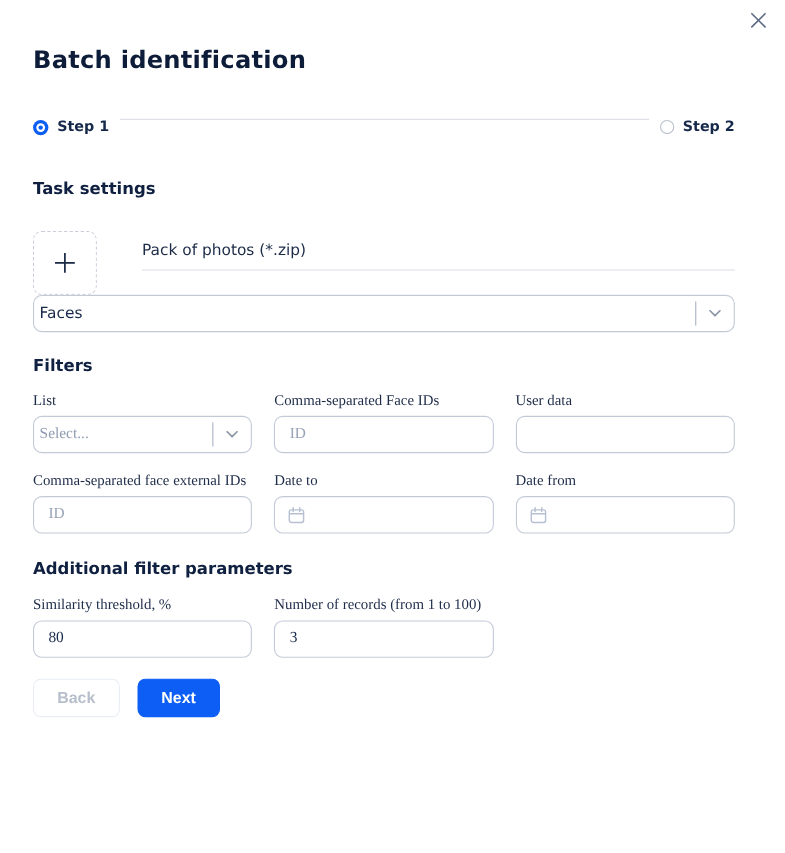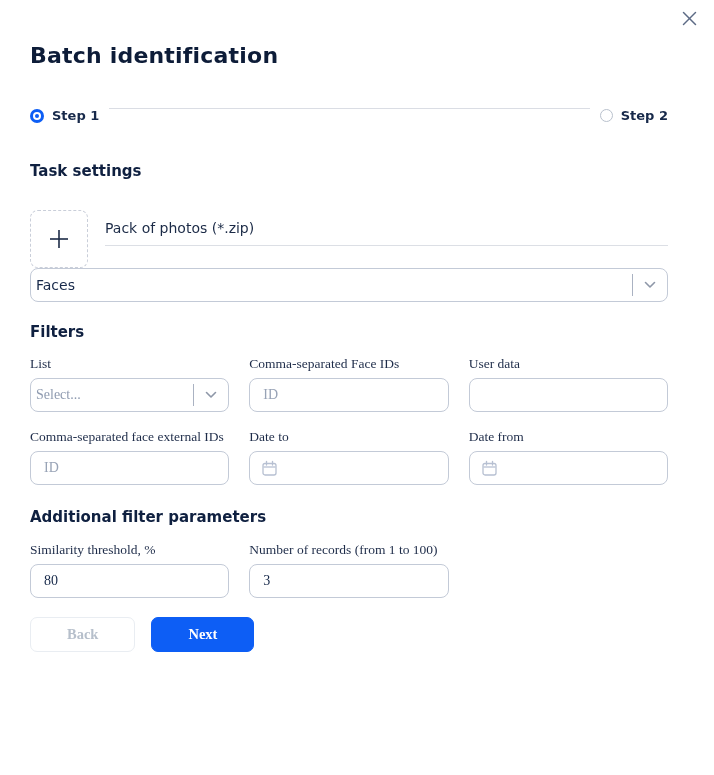--- a/index.html
+++ b/index.html
@@ -36,21 +36,21 @@
   .radio-off { width: 13px; height: 13px; border-radius: 50%; background: #fff; border: 1.5px solid #b9c1cd; }
   .step-label { font-size: 13px; font-weight: 600; color: #17294a; }
   .step-line { flex: 1; height: 1px; background: #dadde4; margin: 0 10px; }
 
   h2 { font-size: 15px; font-weight: 700; color: #0f2040; }
   .h-task { margin-top: 38px; }
   .h-filters { margin-top: 21px; }
   .h-additional { margin-top: 23px; }
 
   
-  .upload-row { margin-top: 30px; display: flex; }
+  .upload-row { margin-top: 30px; display: flex; gap: 24px; }
   .upload-box {
     width: 58px; height: 58px; flex: 0 0 58px;
     border: 1px dashed #c9ced9; border-radius: 8px;
     background: #fff; cursor: pointer;
     display: flex; align-items: center; justify-content: center;
   }
   .upload-field { flex: 1; margin-left: 17px; padding-top: 10px; }
   .upload-label { font-size: 14px; color: #1c2b47; }
   .upload-underline { margin-top: 9px; height: 1px; background: #dcdfe5; }
 
@@ -74,21 +74,21 @@
   .date-input { display: flex; align-items: center; padding-left: 11px; cursor: pointer; }
 
   .grid2 { display: grid; grid-template-columns: 1fr 1fr 1fr; column-gap: 20px; font-family: Liberation Serif, serif; }
   .grid-filters { margin-top: 15px; row-gap: 17px; }
   .grid-additional { margin-top: 16px; }
 
   
   .btn-row { margin-top: 19px; display: flex; gap: 16px; }
   .btn {
     height: 35px; border-radius: 7px; font-size: 14.5px; font-weight: 600;
-    font-family: Liberation Serif, serif; cursor: pointer; padding: 0 36px;
+    font-family: Liberation Sans, sans-serif; cursor: pointer; padding: 0 21px;
     display: flex; align-items: center; justify-content: center;
   }
   .btn-back { background: #ffffff; border: 1px solid #e9edf2; color: #b6bfcb; }
   .btn-next { background: #0d5ef5; border: 1px solid #0d5ef5; color: #ffffff; }
 </style>
 </head>
 <body>
 
 <button class="close-btn" aria-label="Close">
   <svg width="15" height="15" viewBox="0 0 15 15">

